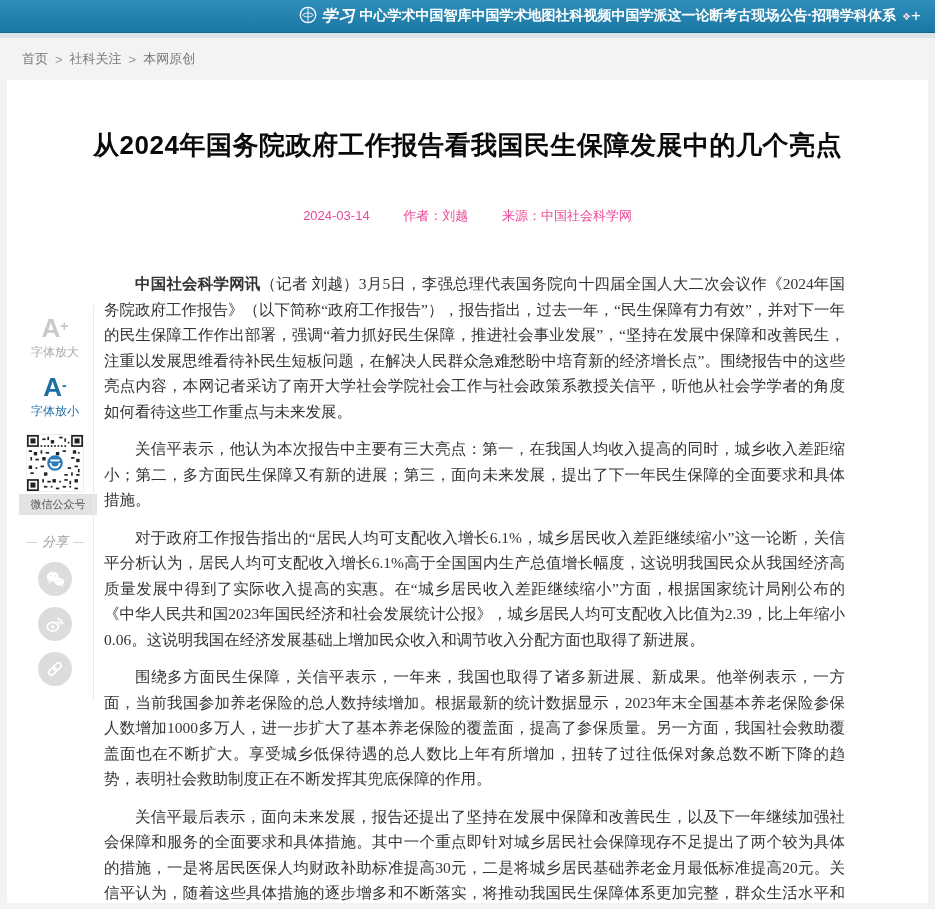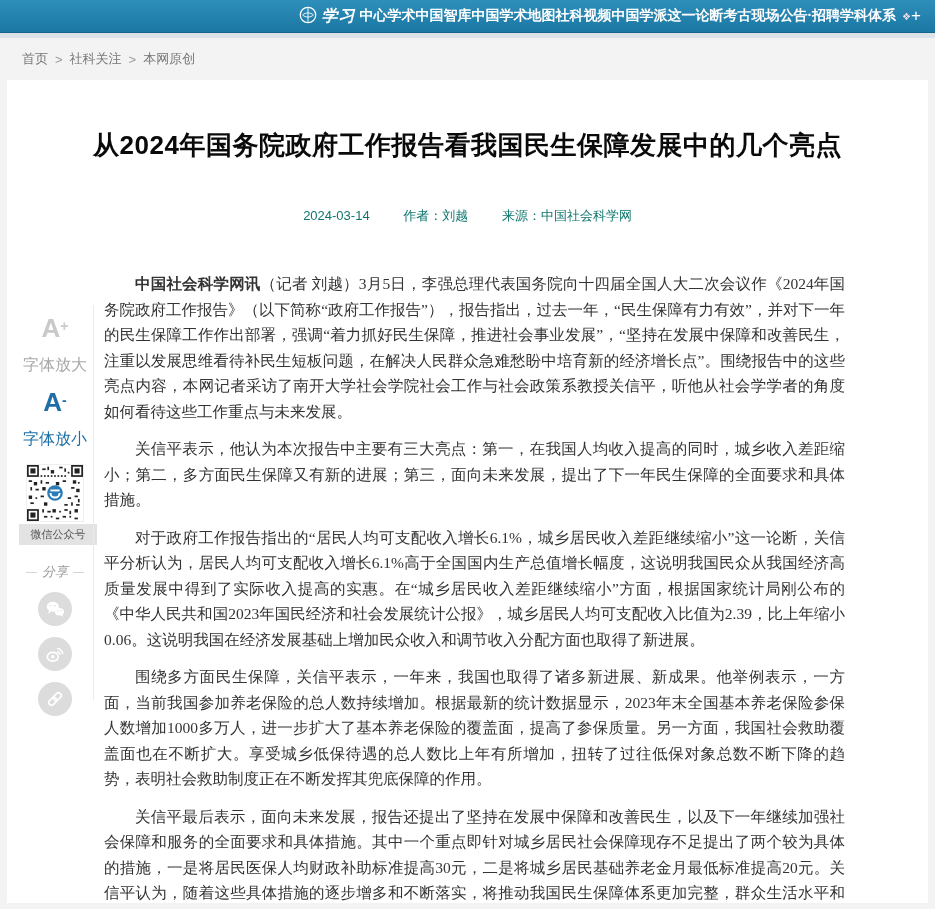--- a/index.html
+++ b/index.html
@@ -38,21 +38,21 @@
   
   .card{
     margin:0 7px 4px 7px; background:#ffffff; position:relative;
     height:823px;
   }
   .article-title{
     padding-top:48px; text-align:center; font-size:26px; font-weight:bold;
     color:#0a0a0a; letter-spacing:0.5px; line-height:1.35; margin:0 55px;
   }
   .article-meta{
-    margin-top:44px; text-align:center; font-size:13px; color:#0f766e;
+    margin-top:44px; text-align:center; font-size:13px; color:#ec4899;
   }
   .article-meta span{margin:0 15px;}
   
   .article-body{
     margin:46px 83px 0 97px;
     font-family:"Liberation Serif","DejaVu Serif",serif;
     font-size:15.5px; color:var(--text_main); text-align:justify;
   }
   .article-body p{
     line-height:25.5px; text-indent:2em; margin-bottom:12px;
@@ -64,21 +64,21 @@
   }
   .side-divider{
     position:absolute; left:86px; top:225px; width:1px; height:395px; background:#ebebeb;
   }
   .font-btn{margin-bottom:13px; cursor:pointer;}
   .fg{font-weight:bold; line-height:1;}
   .fg .fg-letter{font-size:26px;}
   .fg .fg-sign{font-size:14px; vertical-align:super; font-weight:bold;}
   .fg-gray{color:#c9c9c9;}
   .fg-blue{color:var(--link_blue);}
-  .font-label{font-size:16px; margin-top:14px;}
+  .font-label{font-size:12px; margin-top:3px;}
   .lbl-gray{color:#a9a9a9;}
   .lbl-blue{color:var(--link_blue);}
   .qr-box{margin:14px auto 0 auto; width:58px;}
   .qr-box svg{display:block; width:58px; height:58px; background:#fff; border:1px solid #eee;}
   .qr-label{
     width:78px; margin:2px auto 0 auto; background:#e3e3e3; color:#555;
     font-size:11px; padding:3px 0;
   }
   .share-title{
     margin-top:18px; font-size:13px; color:#999;

